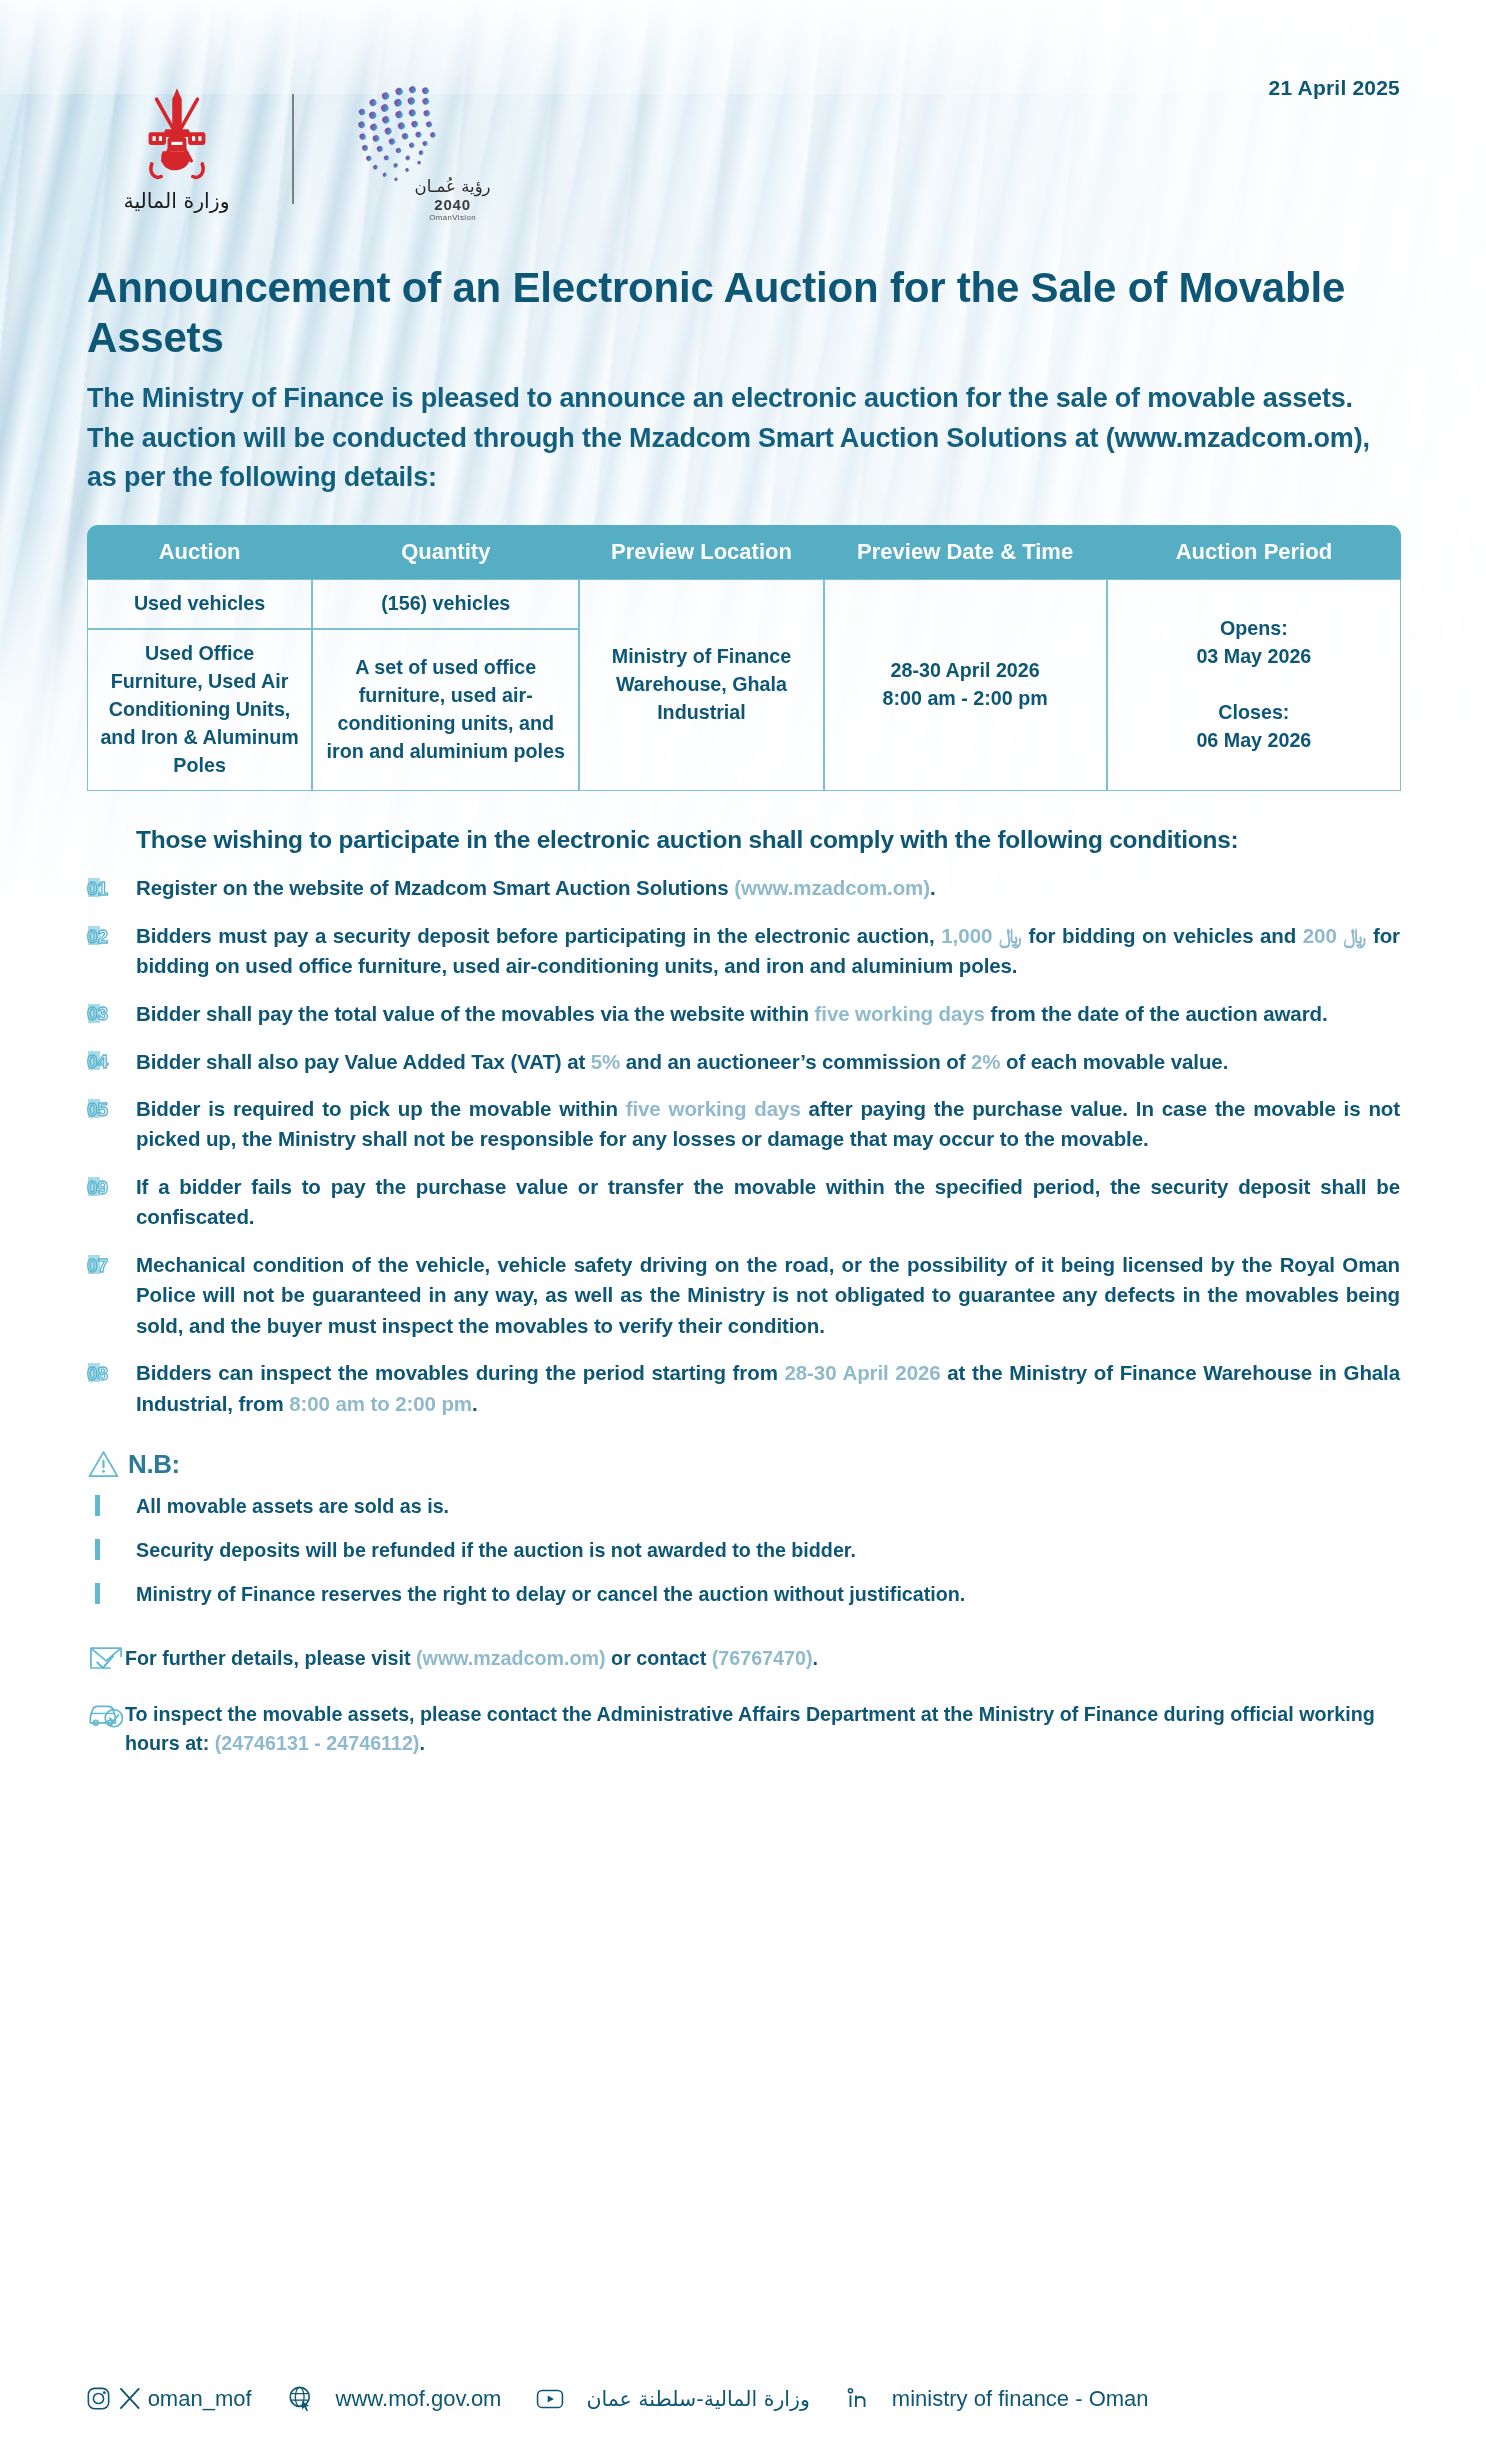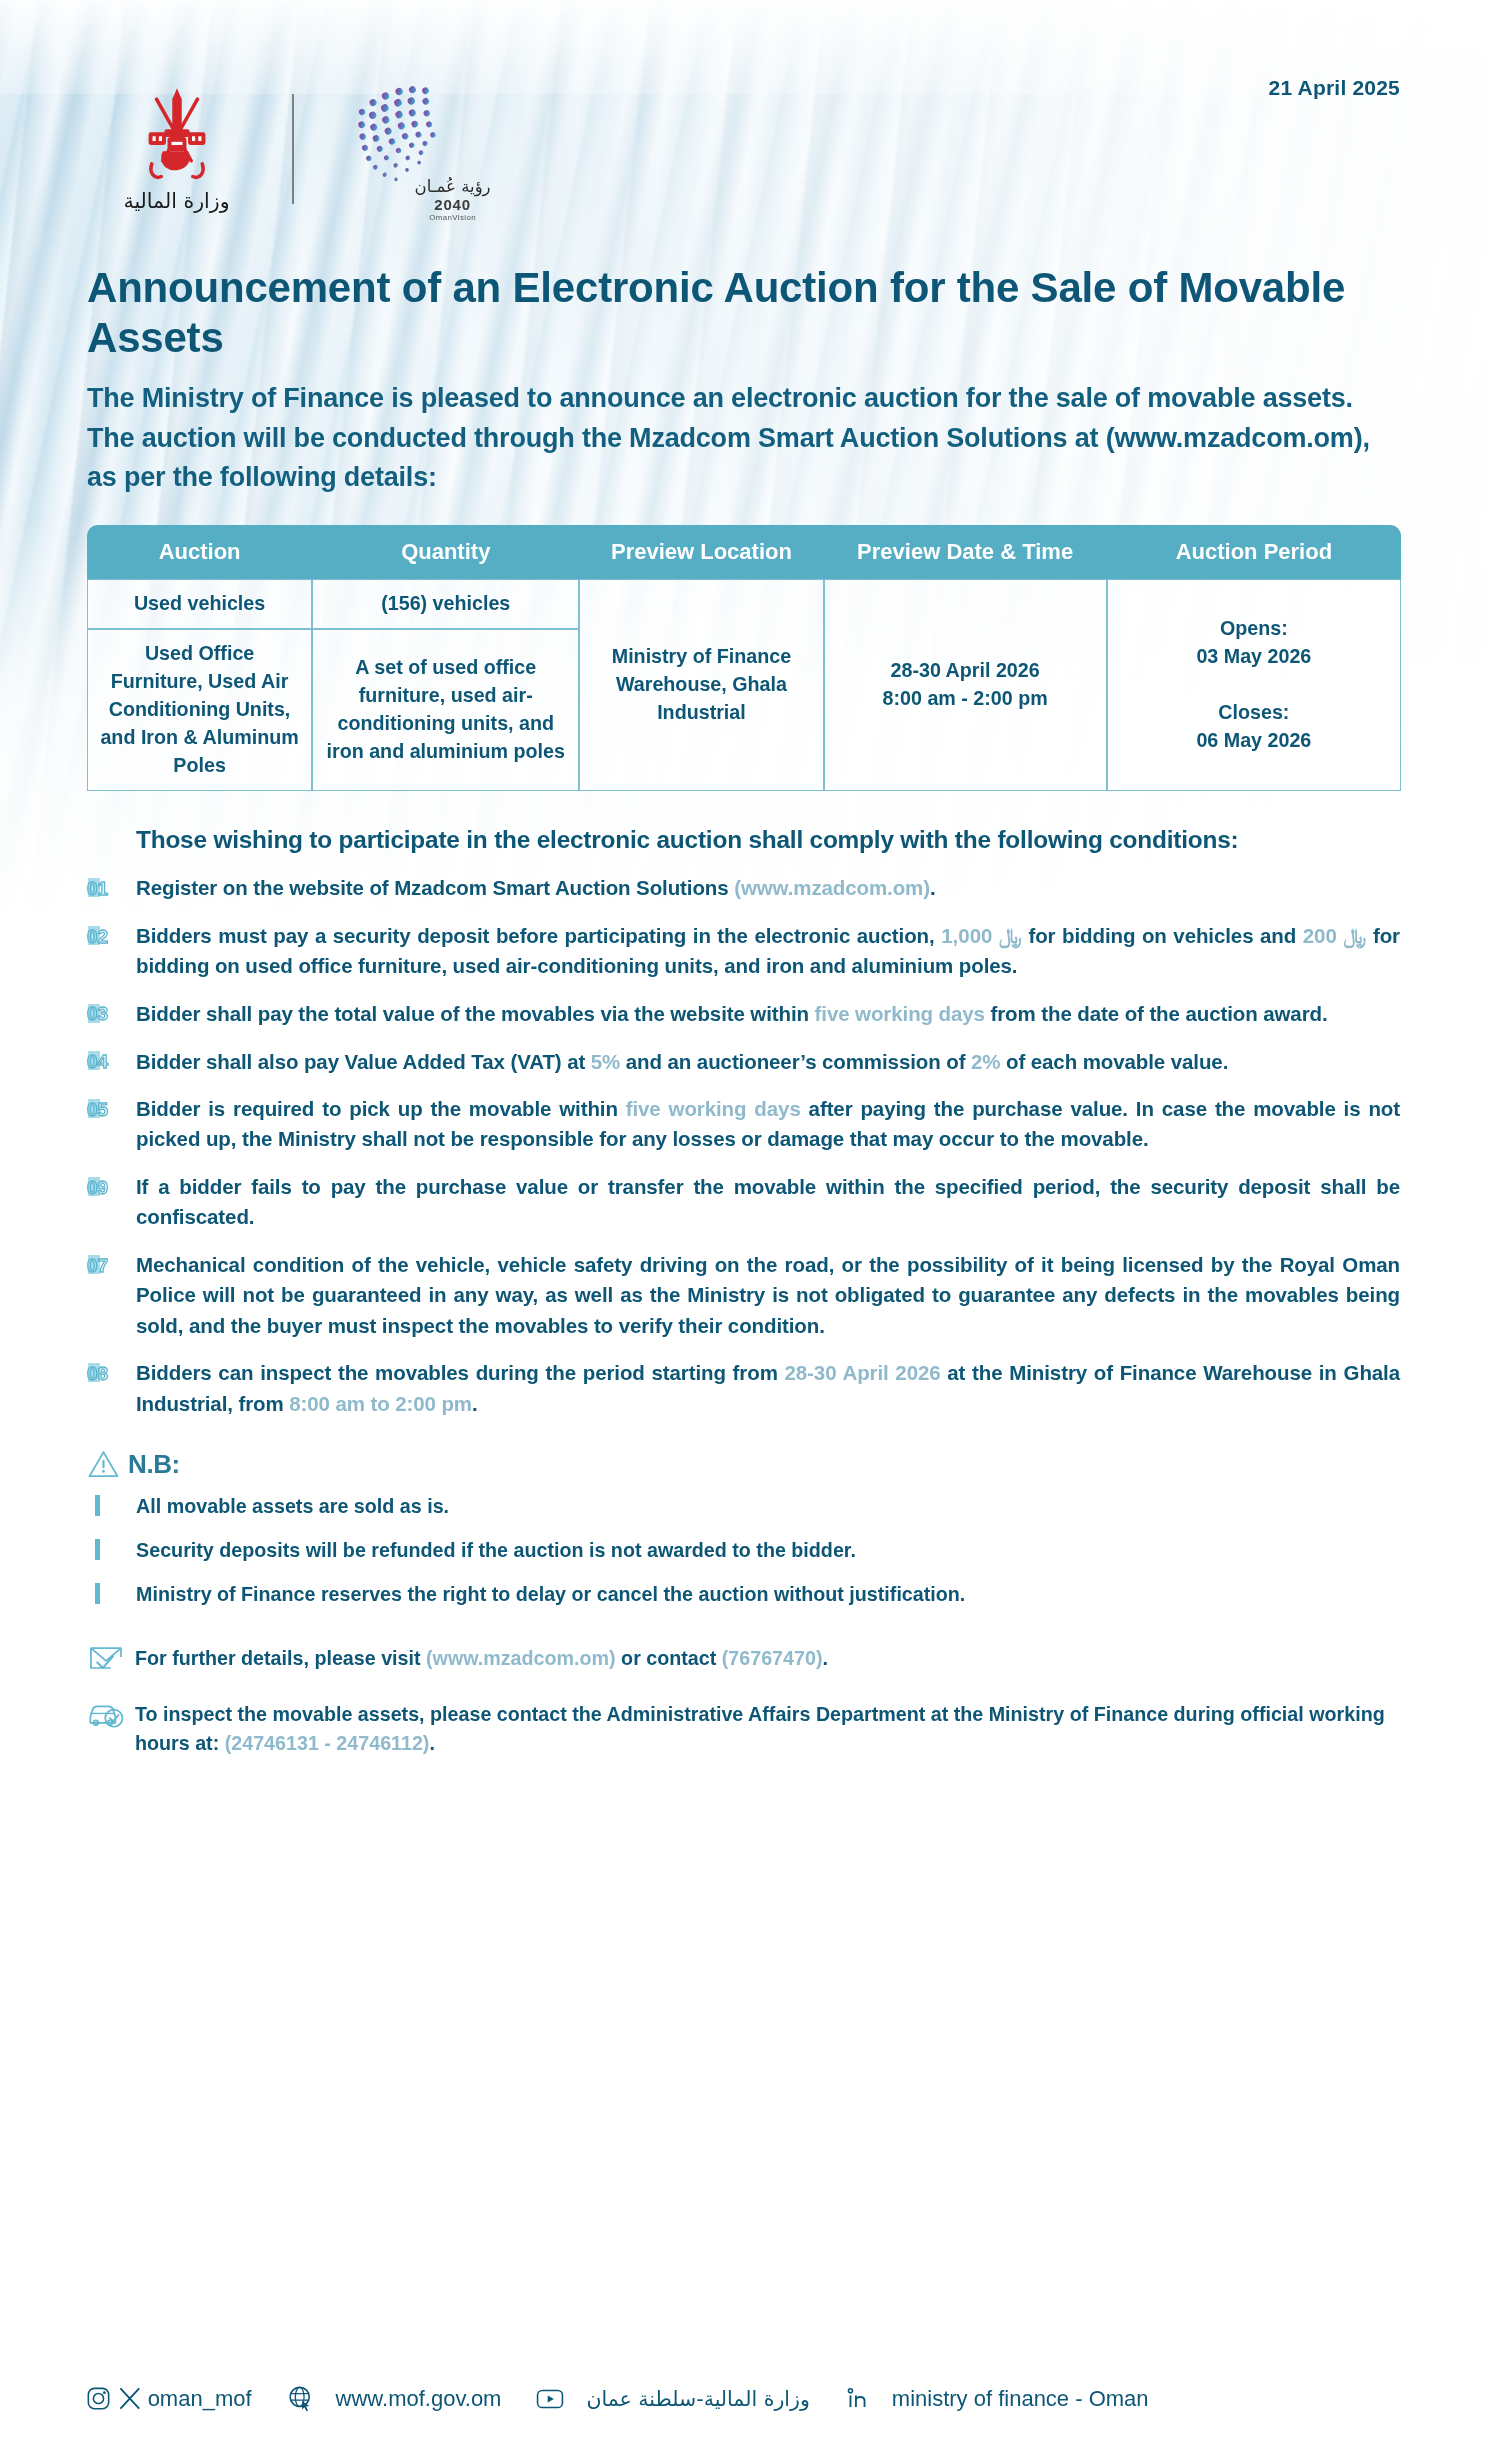--- a/index.html
+++ b/index.html
@@ -240,21 +240,21 @@
     left: 4.7px; top: 2.4px;
     width: 5.5px; height: 21px;
     background: #62b9cf;
   }
 
   
   .contacts { padding: 0 87px; margin-top: 33px; }
   .contact-row {
     display: flex;
     align-items: flex-start;
-    gap: 10px;
+    gap: 0;
     margin-bottom: 20.5px;
   }
   .contact-row .c-text {
     font-size: 19.7px;
     font-weight: bold;
     color: #0d5675;
     line-height: 1.48;
     max-width: 1259px;
     padding-top: 3.1px;
   }

